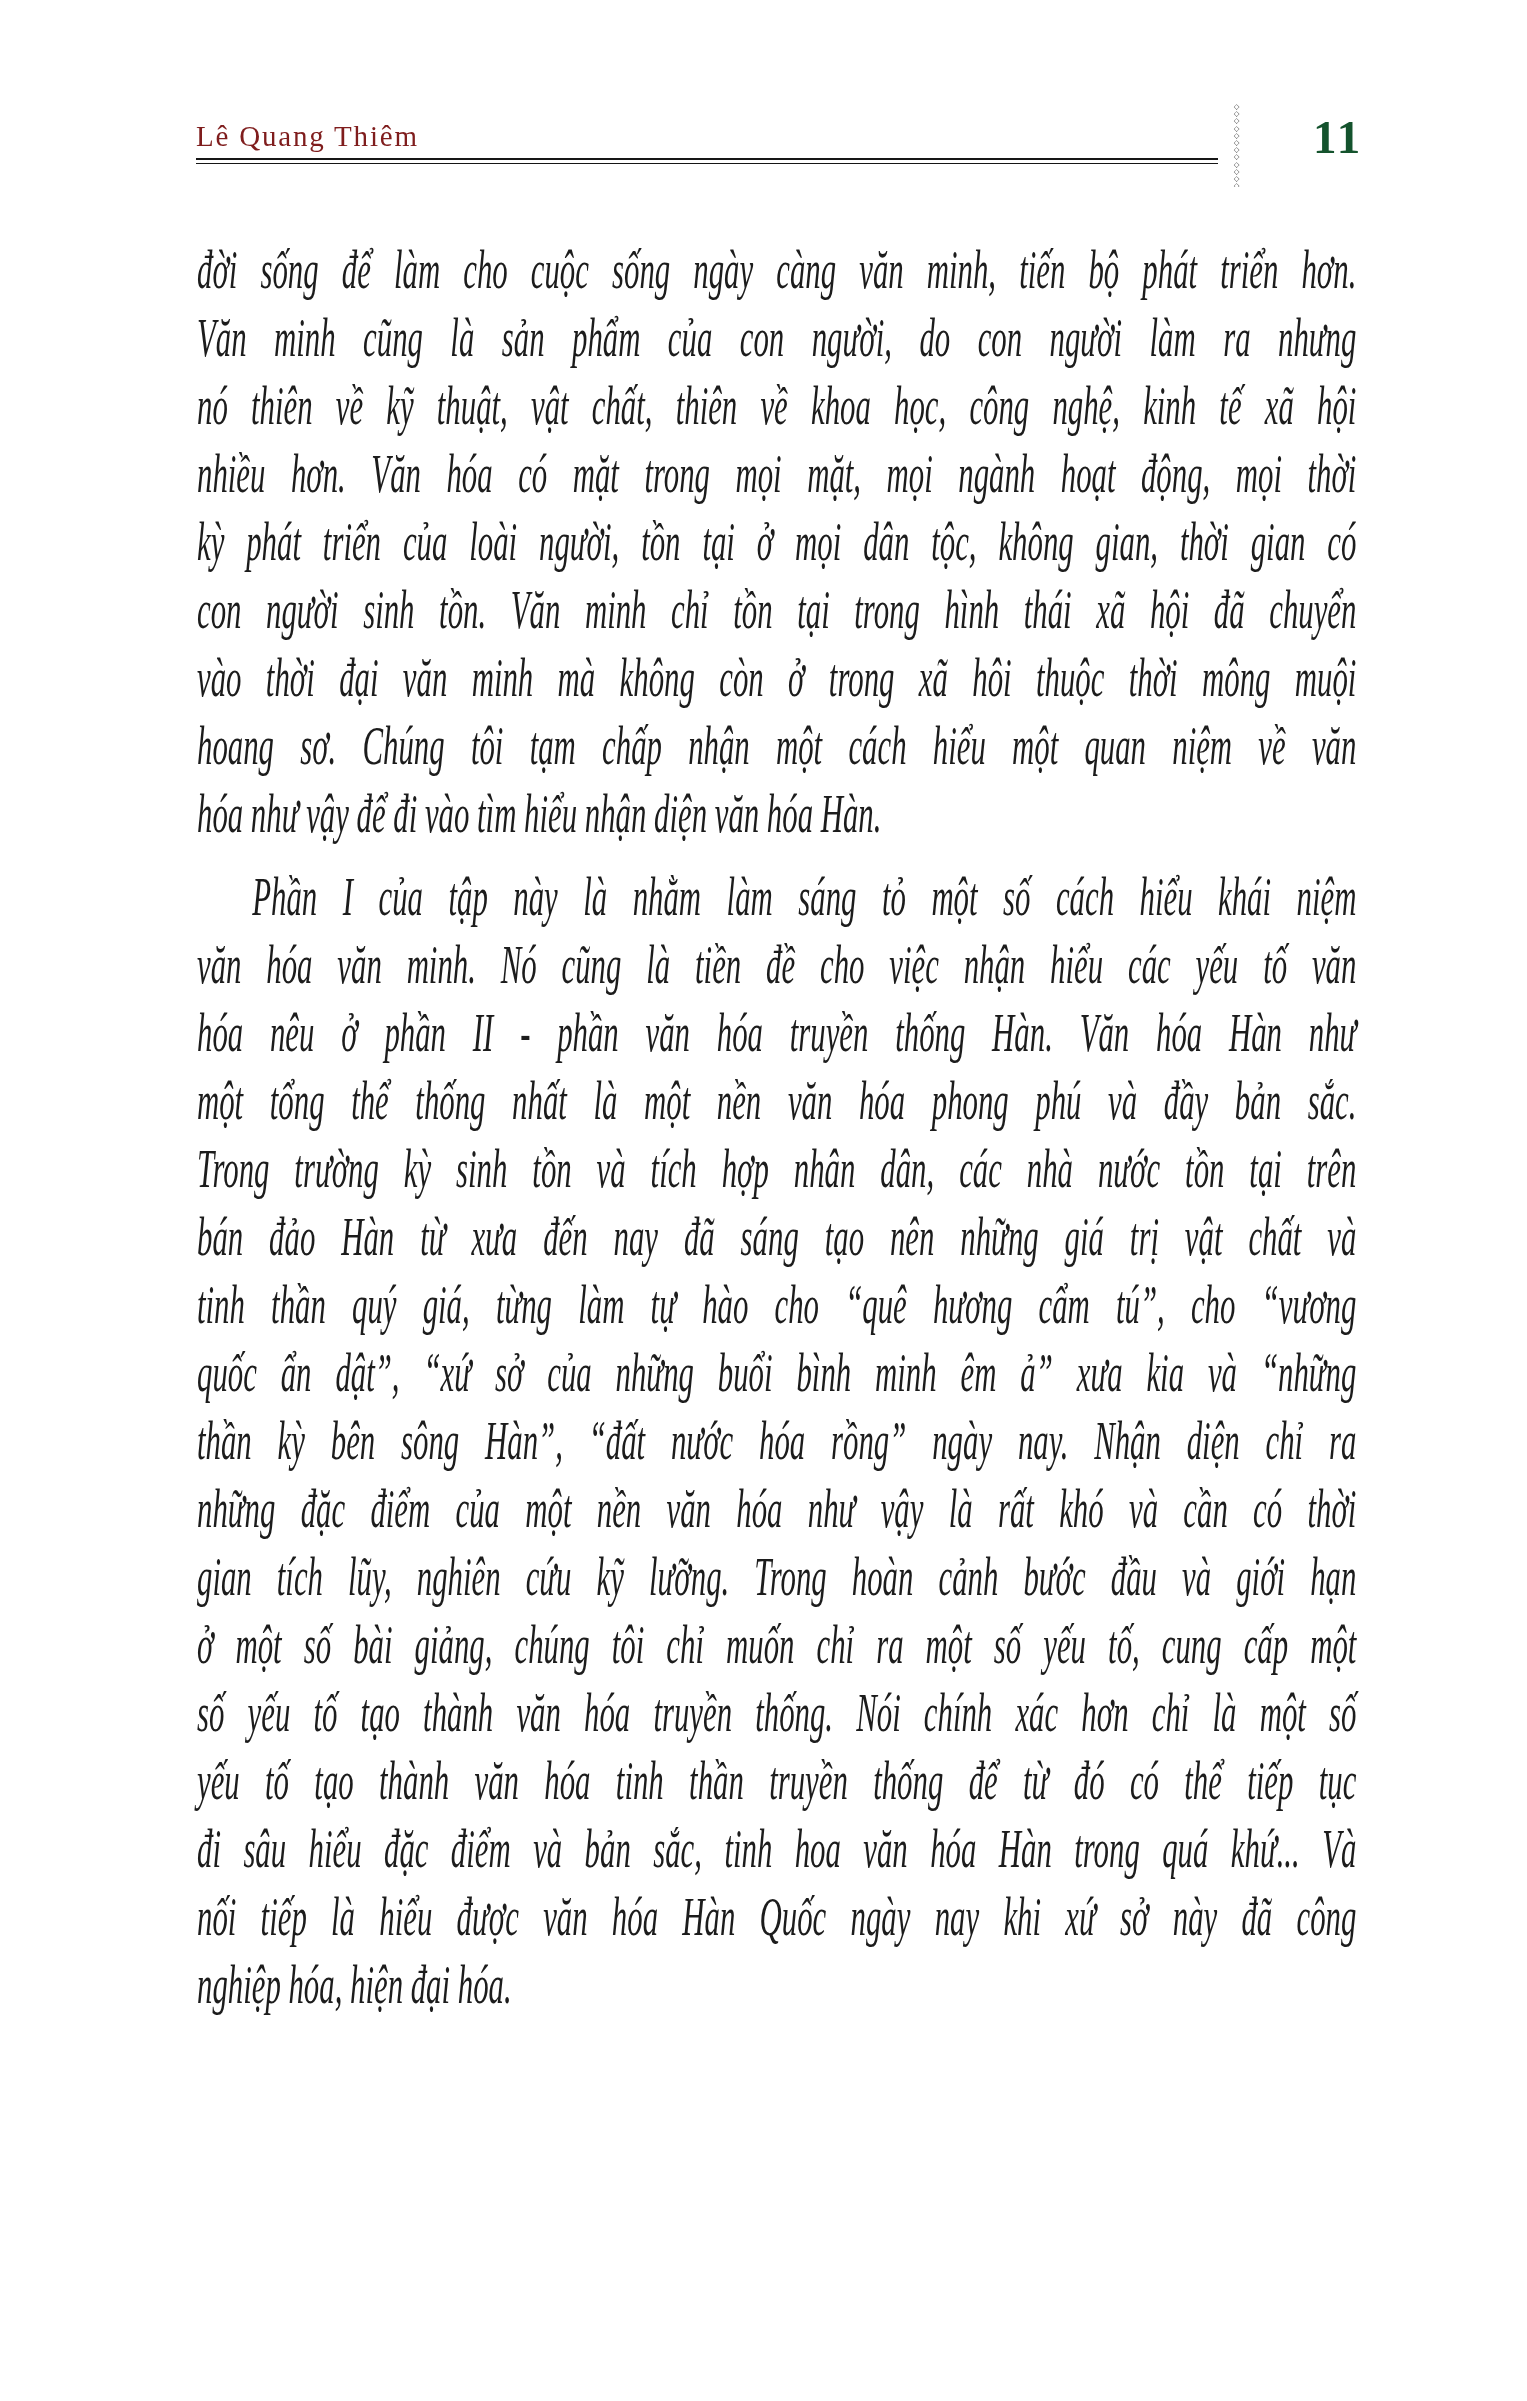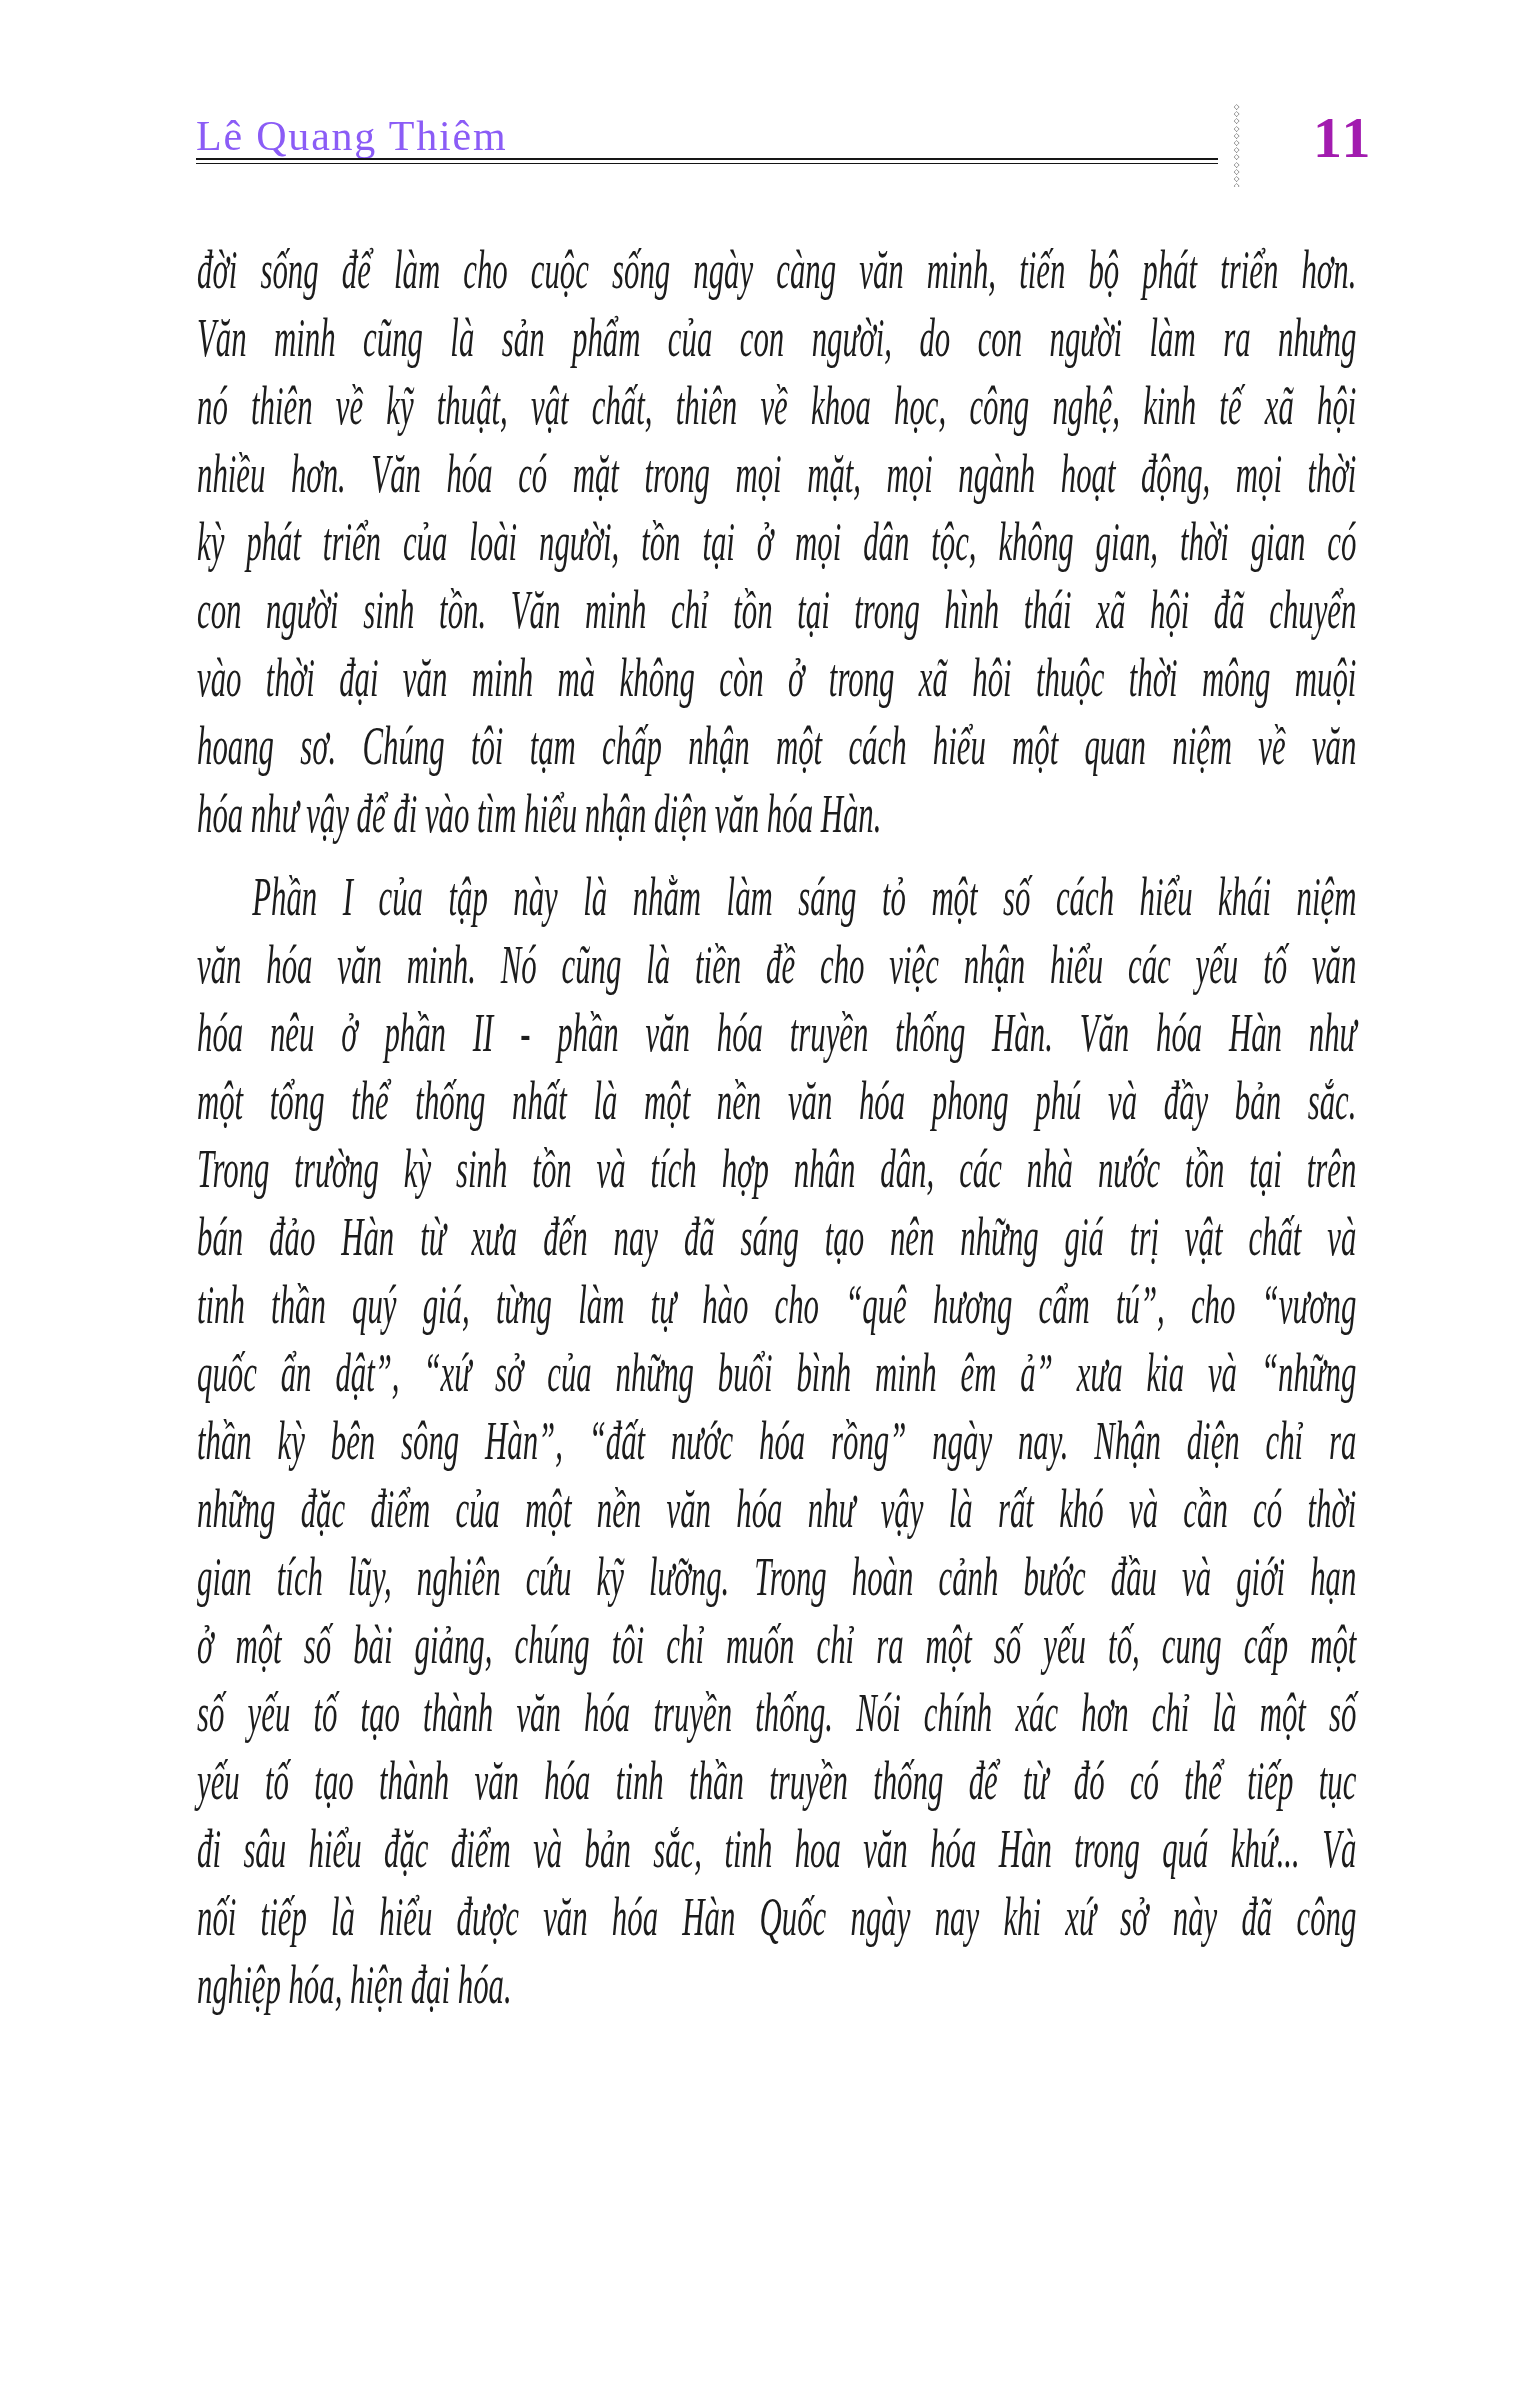--- a/index.html
+++ b/index.html
@@ -10,24 +10,24 @@
     background: #ffffff;
     overflow: hidden;
     font-family: "Liberation Serif", serif;
   }
 
   
   .author {
     position: absolute;
     left: 196px;
     top: 115px;
-    font-size: 42px;
+    font-size: 29px;
     line-height: 42px;
     letter-spacing: 1.8px;
-    color: #8b5cf6;
+    color: #7f1d1d;
     white-space: nowrap;
   }
   .header-rule {
     position: absolute;
     left: 196px;
     top: 158px;
     width: 1022px;
     height: 2.8px;
     border-top: 2.8px solid #161616;
     border-bottom: 1.8px solid #161616;
@@ -44,25 +44,25 @@
     line-height: 11px;
     letter-spacing: -1.8px;
     color: #4a4a4a;
     overflow: hidden;
     white-space: nowrap;
   }
   .pagenum {
     position: absolute;
     left: 1313px;
     top: 116px;
-    font-size: 58px;
+    font-size: 47px;
     line-height: 43px;
     font-weight: bold;
     letter-spacing: 2.8px;
-    color: #a21caf;
+    color: #14532d;
   }
 
   
   .body-text {
     position: absolute;
     left: 197px;
     top: 236px;
     width: 1159px;
   }
   .paragraph { margin: 0; }

